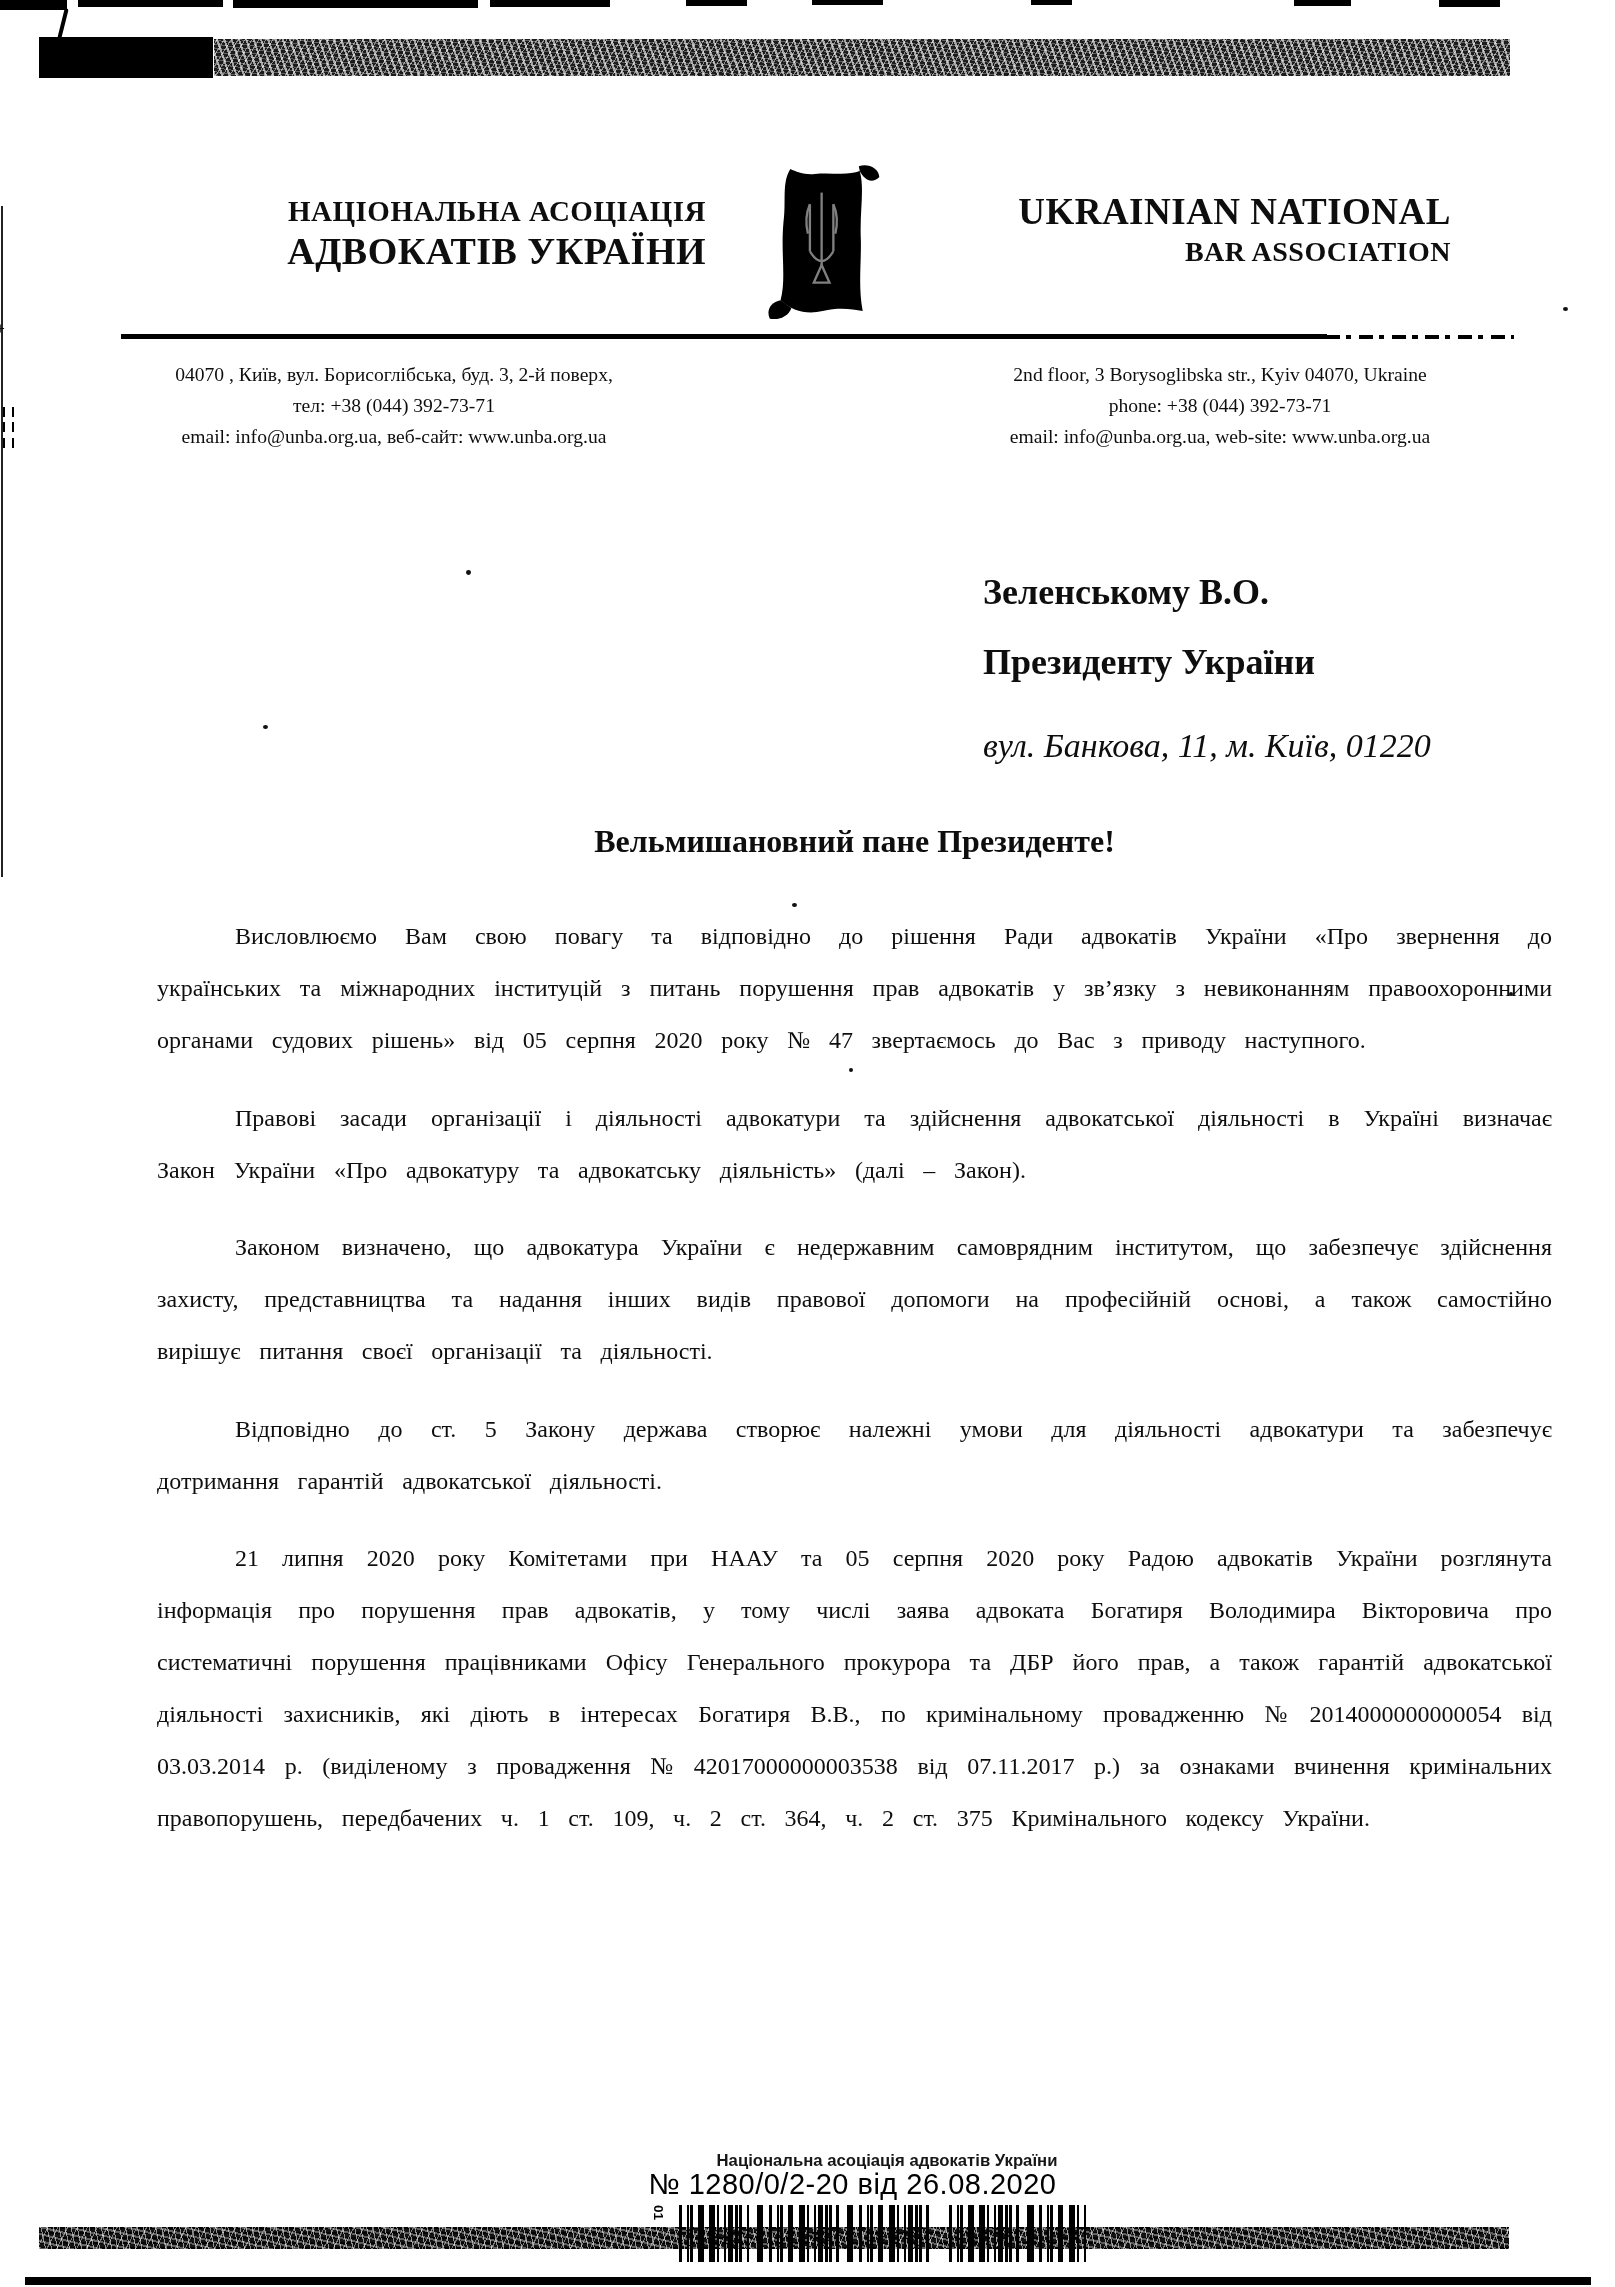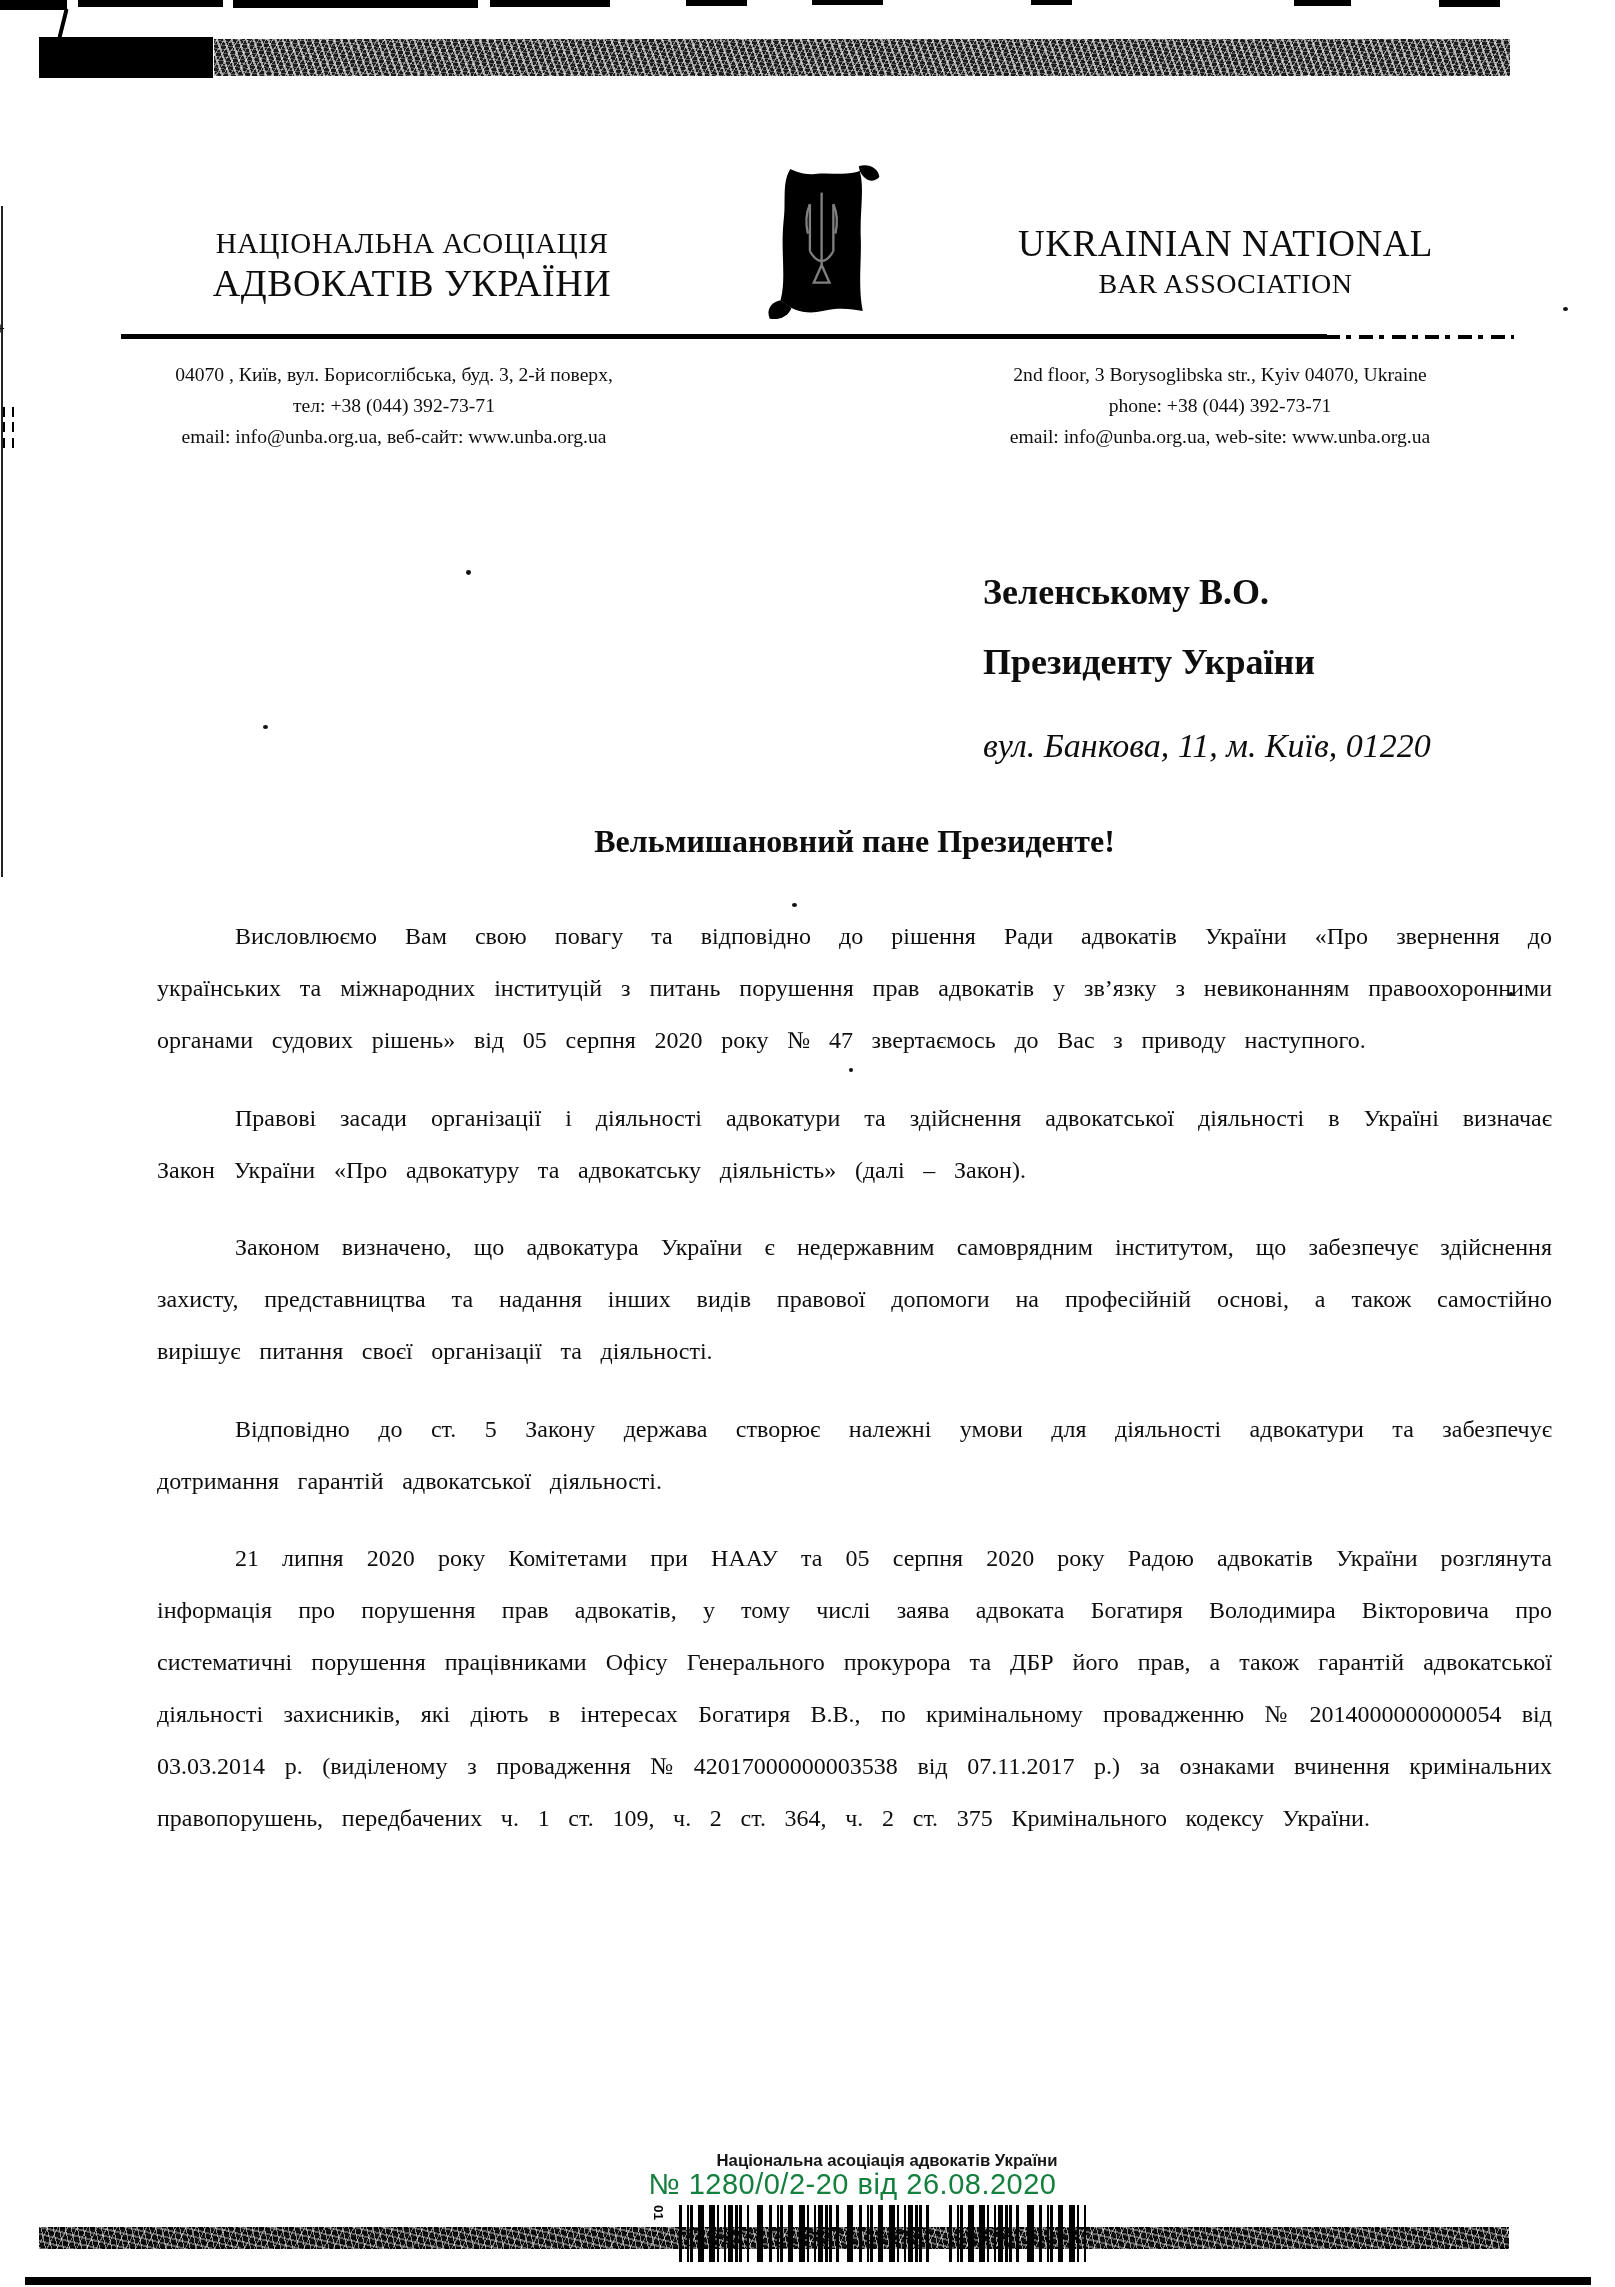--- a/index.html
+++ b/index.html
@@ -23,41 +23,41 @@
     background-image:
       repeating-linear-gradient(71deg, rgba(255,255,255,.6) 0 2px, transparent 2px 6.9px),
       repeating-linear-gradient(-58deg, rgba(255,255,255,.5) 0 1px, transparent 1px 5.9px),
       repeating-linear-gradient(8deg, rgba(255,255,255,.3) 0 1px, transparent 1px 3.9px);
   }
   .tick{background:#000;}
   .speck{background:#111;border-radius:50%;}
   .vline{background:#222;}
 
   
-  .org-title{font-weight:normal;text-align:center;letter-spacing:0.5px;margin-top:32px;}
+  .org-title{font-weight:bold;text-align:right;letter-spacing:0.5px;}
   .org-title .l1{font-size:29px;line-height:35px;}
   .org-title .l2{font-size:38px;line-height:45px;}
   .org-title-en .l1{font-size:37px;line-height:35px;}
   .org-title-en .l2{font-size:28px;line-height:45px;}
   .rule{background:#000;}
   .rule-dashed{
     background-image:repeating-linear-gradient(90deg,#000 0 13.7px,transparent 13.7px 19.6px,#000 19.6px 25.5px,transparent 25.5px 33px);
   }
   .addr{font-size:19.6px;line-height:31px;text-align:center;}
 
   
   .recipient{font-size:36px;line-height:70px;font-weight:bold;}
   .recipient .addr-line{font-weight:normal;font-style:italic;font-size:34px;margin-top:13.7px;white-space:nowrap;}
   .salutation{font-size:32px;font-weight:bold;text-align:center;}
   .body-text{font-size:24px;line-height:52px;text-align:justify;word-spacing:12.7px;}
   .body-text p{margin:0 0 25.5px 0;text-indent:78px;}
 
   
   .stamp-org{font-family:"Liberation Sans", sans-serif;font-size:16.7px;font-weight:600;text-align:center;color:#161616;}
-  .stamp-num{font-family:"Liberation Sans", sans-serif;font-size:29px;text-align:center;color:#15803d;letter-spacing:0.5px;}
+  .stamp-num{font-family:"Liberation Sans", sans-serif;font-size:29px;text-align:center;color:#000000;letter-spacing:0.5px;}
   .barcode{
     background-image:
       repeating-linear-gradient(90deg,#000 0 2.9px,transparent 2.9px 7.8px,#000 7.8px 9.8px,transparent 9.8px 18.6px,#000 18.6px 24.5px,transparent 24.5px 30px),
       repeating-linear-gradient(90deg,#000 0 2px,transparent 2px 10.8px,#000 10.8px 13.7px,transparent 13.7px 22.5px);
   }
   .barcode-side{
     font-family:"Liberation Sans", sans-serif;font-size:13.7px;font-weight:bold;
     transform:rotate(90deg);transform-origin:center;color:#000;
   }
 </style>

